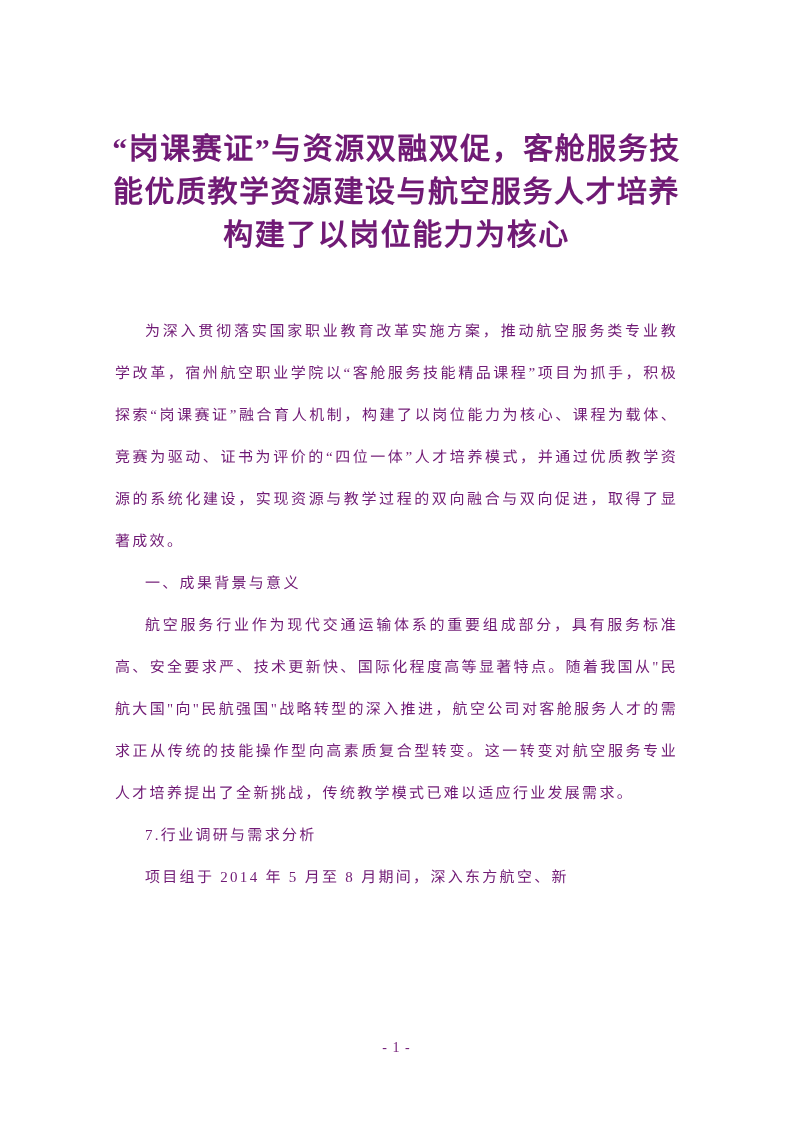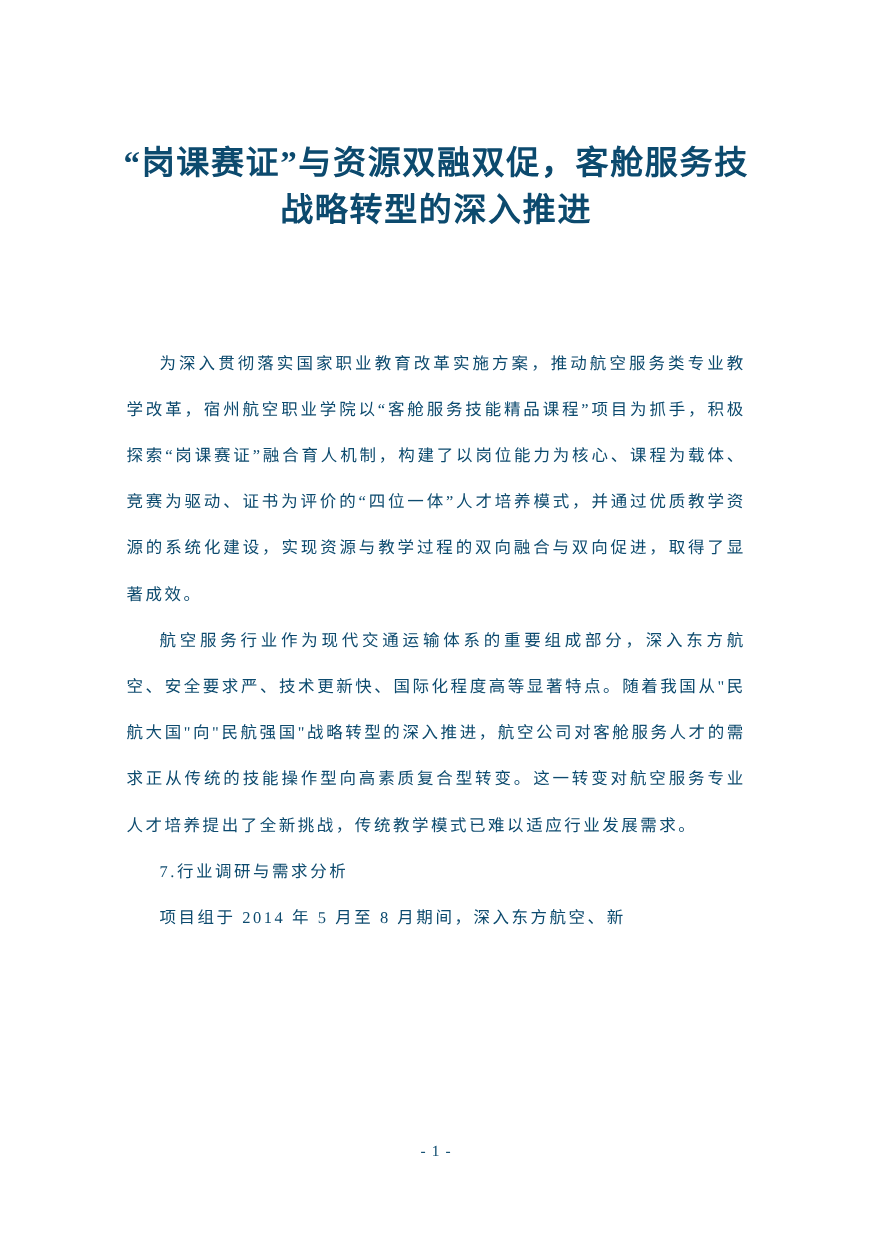--- a/index.html
+++ b/index.html
@@ -5,21 +5,21 @@
   html, body {
     margin: 0;
     padding: 0;
     background: #ffffff;
   }
   .page {
     position: relative;
     width: 793px;
     height: 1122px;
     background: #ffffff;
-    color: #0c4a6e;
+    color: #701a75;
     font-family: "Liberation Serif", "DejaVu Serif", serif;
     overflow: hidden;
   }
   .doc-title {
     position: absolute;
     top: 127px;
     left: 50px;
     right: 50px;
     text-align: center;
     font-weight: bold;
@@ -57,25 +57,27 @@
     letter-spacing: 1px;
   }
 </style>
 </head>
 <body>
 
 <div class="page">
 
   <div class="doc-title">
     <div class="title-line">“岗课赛证”与资源双融双促，客舱服务技</div>
-    <div class="title-line">战略转型的深入推进</div>
+    <div class="title-line">能优质教学资源建设与航空服务人才培养</div>
+    <div class="title-line">构建了以岗位能力为核心</div>
   </div>
 
   <div class="doc-body">
     <p>为深入贯彻落实国家职业教育改革实施方案，推动航空服务类专业教学改革，宿州航空职业学院以“客舱服务技能精品课程”项目为抓手，积极探索“岗课赛证”融合育人机制，构建了以岗位能力为核心、课程为载体、竞赛为驱动、证书为评价的“四位一体”人才培养模式，并通过优质教学资源的系统化建设，实现资源与教学过程的双向融合与双向促进，取得了显著成效。</p>
-    <p>航空服务行业作为现代交通运输体系的重要组成部分，深入东方航空、安全要求严、技术更新快、国际化程度高等显著特点。随着我国从"民航大国"向"民航强国"战略转型的深入推进，航空公司对客舱服务人才的需求正从传统的技能操作型向高素质复合型转变。这一转变对航空服务专业人才培养提出了全新挑战，传统教学模式已难以适应行业发展需求。</p>
+    <p>一、成果背景与意义</p>
+    <p>航空服务行业作为现代交通运输体系的重要组成部分，具有服务标准高、安全要求严、技术更新快、国际化程度高等显著特点。随着我国从"民航大国"向"民航强国"战略转型的深入推进，航空公司对客舱服务人才的需求正从传统的技能操作型向高素质复合型转变。这一转变对航空服务专业人才培养提出了全新挑战，传统教学模式已难以适应行业发展需求。</p>
     <p>7.行业调研与需求分析</p>
     <p>项目组于 2014 年 5 月至 8 月期间，深入东方航空、新</p>
   </div>
 
   <div class="page-footer">- 1 -</div>
 
 </div>
 
 </body></html>

